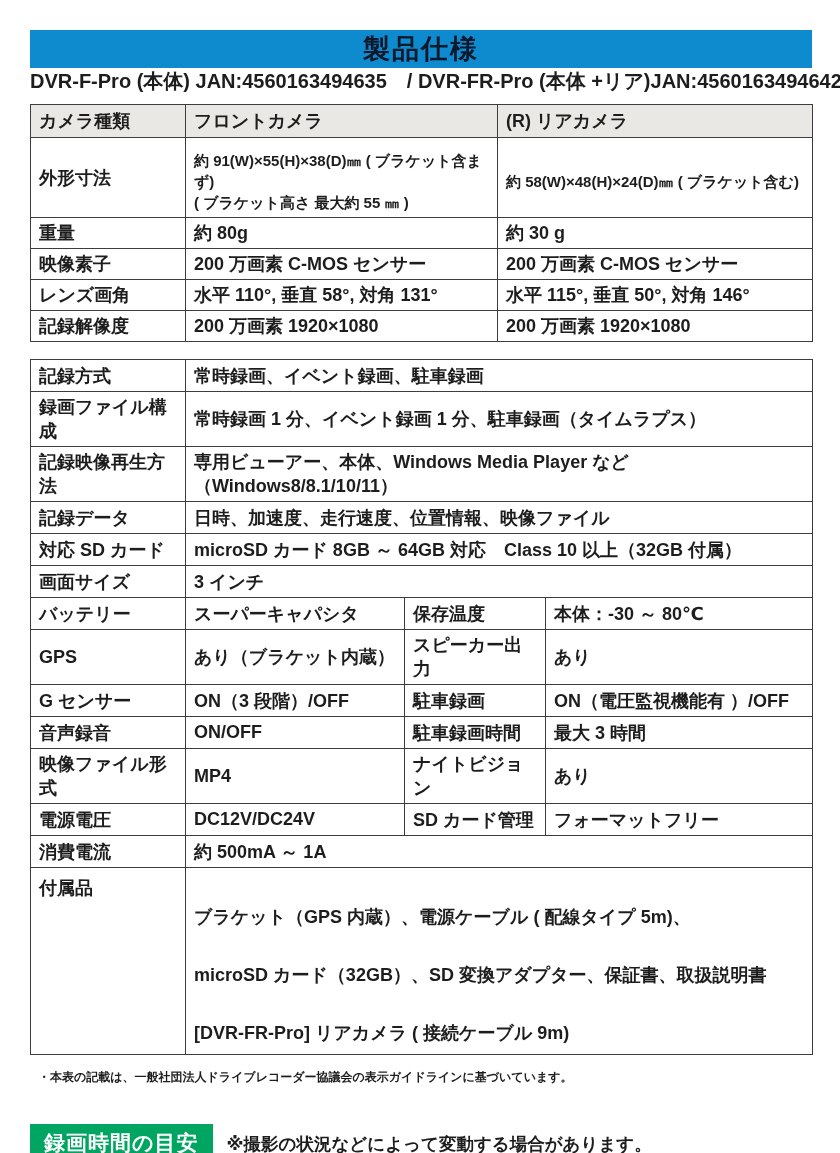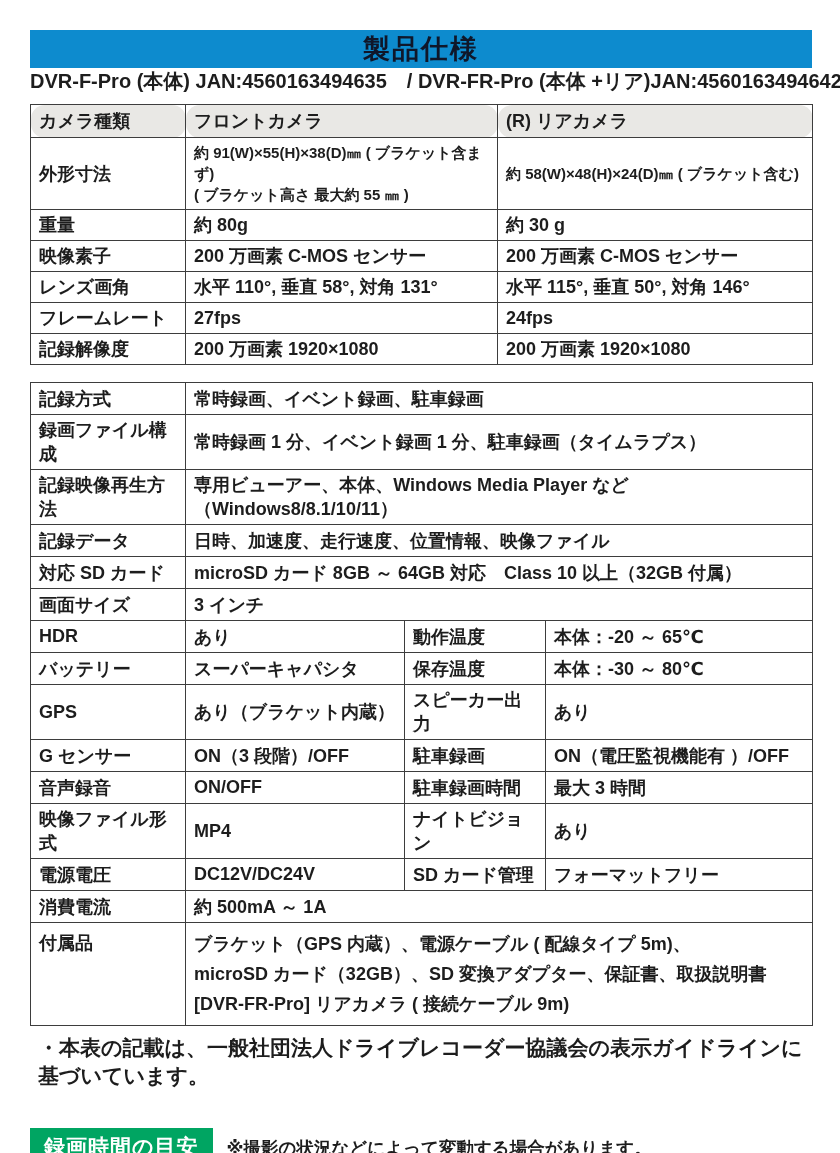--- a/index.html
+++ b/index.html
@@ -36,33 +36,32 @@
     font-size:18px;
     text-align:left;
     vertical-align:middle;
     overflow:hidden;
   }
   
   .camera-table{margin-top:9px;}
   .camera-table th{
     background:#e9e8e5;
     height:26px;
-    border-radius:14px;
   }
   .camera-table td{height:24px;}
-  .camera-table .dim-cell{font-size:15px;line-height:21px;padding-top:4px;padding-bottom:4px;}
+  .camera-table .dim-cell{font-size:15px;line-height:21px;padding-top:12px;padding-bottom:4px;}
   
   .spec-table{margin-top:17px;}
   .spec-table td{height:25px;}
   .spec-table .lines-cell{padding-top:6px;padding-bottom:6px;}
-  .spec-table .lines-cell div{line-height:30px;}
+  .spec-table .lines-cell div{line-height:30px;margin-top:28px;}
   
   .footnote{
-    margin-top:8px;
-    font-size:21px;
+    margin-top:14px;
+    font-size:12px;
     padding-left:8px;
   }
   
   .rec-head{
     margin-top:38px;
     display:flex;align-items:center;
   }
   .rec-badge{
     background:#00a562;
     color:#ffffff;
@@ -115,25 +114,20 @@
       <td>映像素子</td>
       <td>200 万画素 C-MOS センサー</td>
       <td>200 万画素 C-MOS センサー</td>
     </tr>
     <tr>
       <td>レンズ画角</td>
       <td>水平 110°, 垂直 58°, 対角 131°</td>
       <td>水平 115°, 垂直 50°, 対角 146°</td>
     </tr>
     <tr>
-      <td>フレームレート</td>
-      <td>27fps</td>
-      <td>24fps</td>
-    </tr>
-    <tr>
       <td>記録解像度</td>
       <td>200 万画素 1920×1080</td>
       <td>200 万画素 1920×1080</td>
     </tr>
   </tbody>
     </table>
 
   <table class="spec-table">
     <colgroup>
         <col style="width:155px">
@@ -160,26 +154,20 @@
     </tr>
     <tr>
       <td>対応 SD カード</td>
       <td colspan="3">microSD カード 8GB ～ 64GB 対応　Class 10 以上（32GB 付属）</td>
     </tr>
     <tr>
       <td>画面サイズ</td>
       <td colspan="3">3 インチ</td>
     </tr>
     <tr>
-      <td>HDR</td>
-      <td>あり</td>
-      <td>動作温度</td>
-      <td>本体：-20 ～ 65℃</td>
-    </tr>
-    <tr>
       <td>バッテリー</td>
       <td>スーパーキャパシタ</td>
       <td>保存温度</td>
       <td>本体：-30 ～ 80℃</td>
     </tr>
     <tr>
       <td>GPS</td>
       <td>あり（ブラケット内蔵）</td>
       <td>スピーカー出力</td>
       <td>あり</td>

